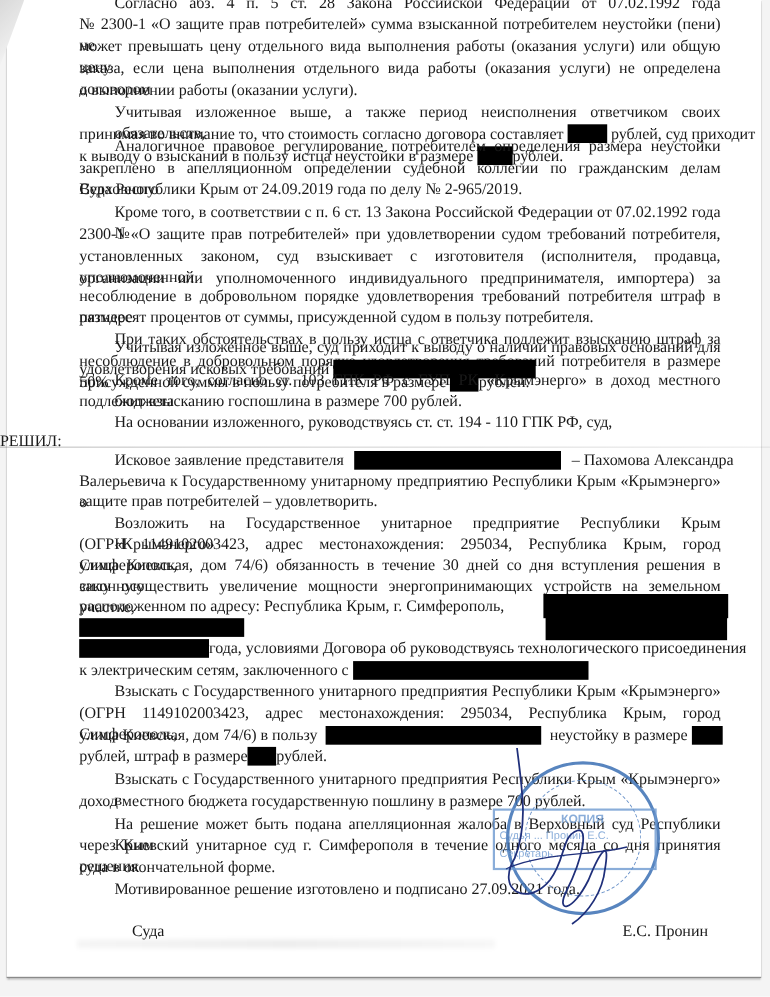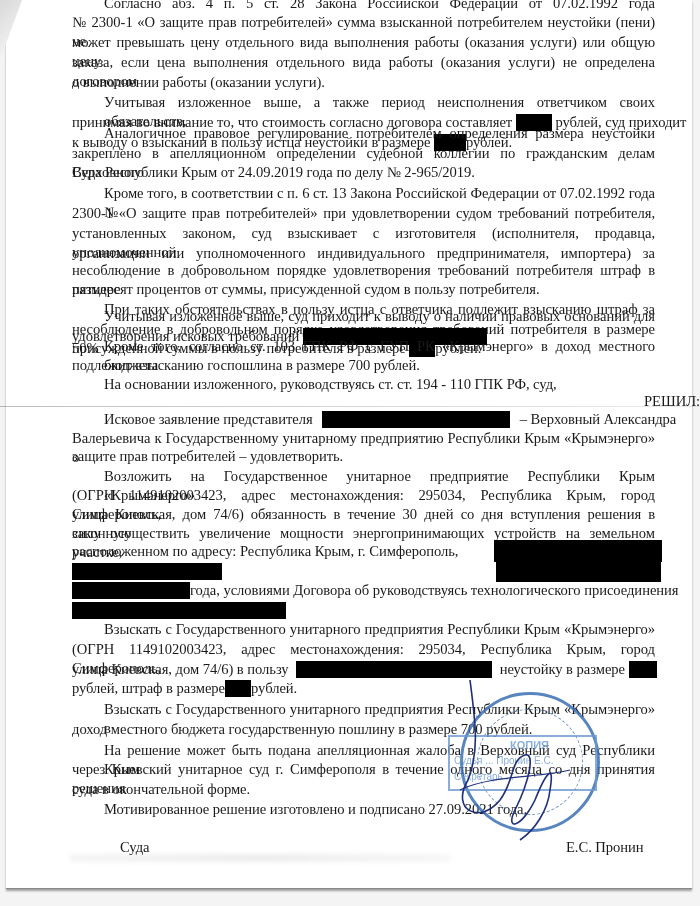--- a/index.html
+++ b/index.html
@@ -23,21 +23,21 @@
       background: linear-gradient(135deg, #d9d9d9 0%, #ededed 60%, #fff 100%);
       clip-path: polygon(0 0, 100% 0, 0 100%);
     }
     .ln {
       position: absolute; left: 72px; width: 583px;
       font-size: 14.6px; line-height: 19px; white-space: nowrap;
       letter-spacing: -0.05px;
     }
     .j { text-align: justify; text-align-last: justify; white-space: normal; }
     .ind { left: 104px; width: 551px; }
-    .c { left: 0; width: 700px; text-align: right; }
+    .c { left: 0; width: 700px; text-align: left; }
     .red {
       display: inline-block; background: #000; height: 17px; vertical-align: -4px;
     }
     .stamp {
       position: absolute; left: 460px; top: 692px; width: 140px; height: 140px;
       border-radius: 50%; border: 3px solid #3c70b4; box-sizing: border-box;
       opacity: 0.85;
     }
     .stamp .inner {
       position: absolute; left: 14px; top: 14px; right: 14px; bottom: 14px;
@@ -106,40 +106,41 @@
     <span>удовлетворения исковых требований</span>
     <span class="red" style="width:184px"></span>
   </div>
   <div class="ln ind j" style="top:337px">Кроме того, согласно ст. 103 ГПК РФ с ГУП РК «Крымэнерго» в доход местного бюджета</div>
   <div class="ln" style="top:356px">подлежит взысканию госпошлина в размере 700 рублей.</div>
   <div class="ln ind" style="top:375px">На основании изложенного, руководствуясь ст. ст. 194 - 110 ГПК РФ, суд,</div>
   <div class="ln c" style="top:392px">РЕШИЛ:</div>
   <div class="ln ind" style="top:410px">
     <span>Исковое заявление представителя</span>
     <span class="red" style="width:188px;margin:0 6px"></span>
-    <span>– Верховный Александра</span>
+    <span>– Пахомова Александра</span>
   </div>
   <div class="ln j" style="top:429px">Валерьевича к Государственному унитарному предприятию Республики Крым «Крымэнерго» о</div>
   <div class="ln" style="top:447px">защите прав потребителей – удовлетворить.</div>
   <div class="ln ind j" style="top:467px">Возложить на Государственное унитарное предприятие Республики Крым «Крымэнерго»</div>
   <div class="ln j" style="top:486px">(ОГРН 1149102003423, адрес местонахождения: 295034, Республика Крым, город Симферополь,</div>
   <div class="ln j" style="top:505px">улица Киевская, дом 74/6) обязанность в течение 30 дней со дня вступления решения в законную</div>
   <div class="ln j" style="top:524px">силу осуществить увеличение мощности энергопринимающих устройств на земельном участке,</div>
   <div class="ln" style="top:542px">
     <span>расположенном по адресу: Республика Крым, г. Симферополь,</span>
   </div>
   <span class="red" style="position:absolute;left:494px;top:540px;width:168px;height:22px"></span>
   <div class="ln" style="top:562px">
     <span class="red" style="width:150px"></span>
   </div>
   <span class="red" style="position:absolute;left:496px;top:560px;width:165px;height:22px"></span>
   <div class="ln" style="top:581px">
     <span class="red" style="width:118px"></span><span>года, условиями Договора об руководствуясь технологического присоединения</span>
   </div>
   <div class="ln" style="top:601px">
+    <span>к электрическим сетям, заключенного с</span>
     <span class="red" style="width:214px"></span>
   </div>
   <div class="ln ind j" style="top:620px">Взыскать с Государственного унитарного предприятия Республики Крым «Крымэнерго»</div>
   <div class="ln j" style="top:640px">(ОГРН 1149102003423, адрес местонахождения: 295034, Республика Крым, город Симферополь,</div>
   <div class="ln" style="top:660px">
     <span>улица Киевская, дом 74/6) в пользу</span>
     <span class="red" style="width:196px;margin:0 4px"></span>
     <span>неустойку в размере</span>
     <span class="red" style="width:28px"></span>
   </div>

